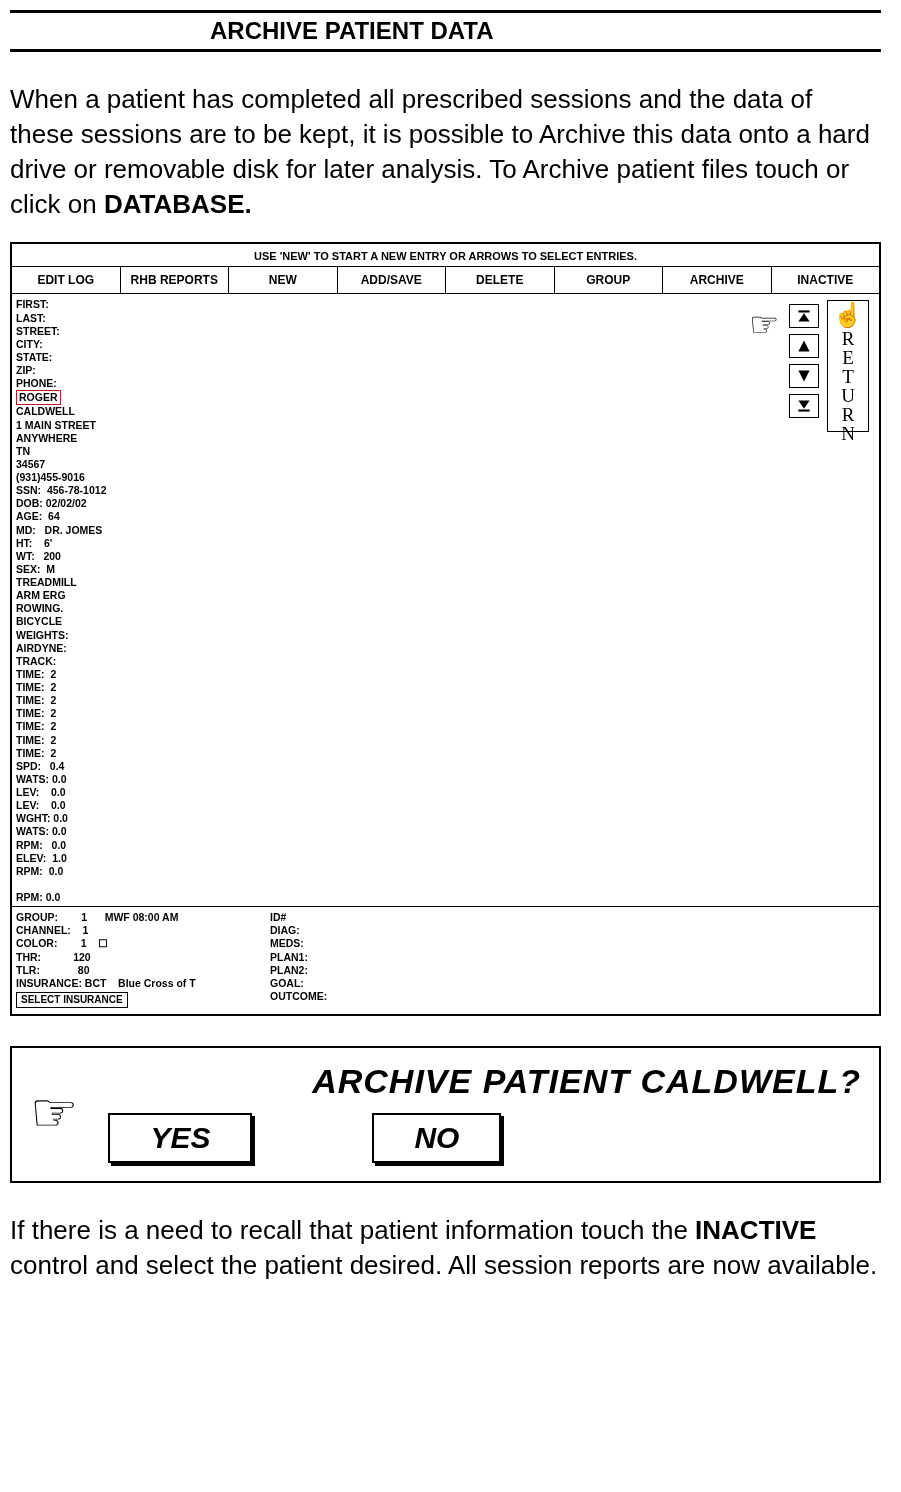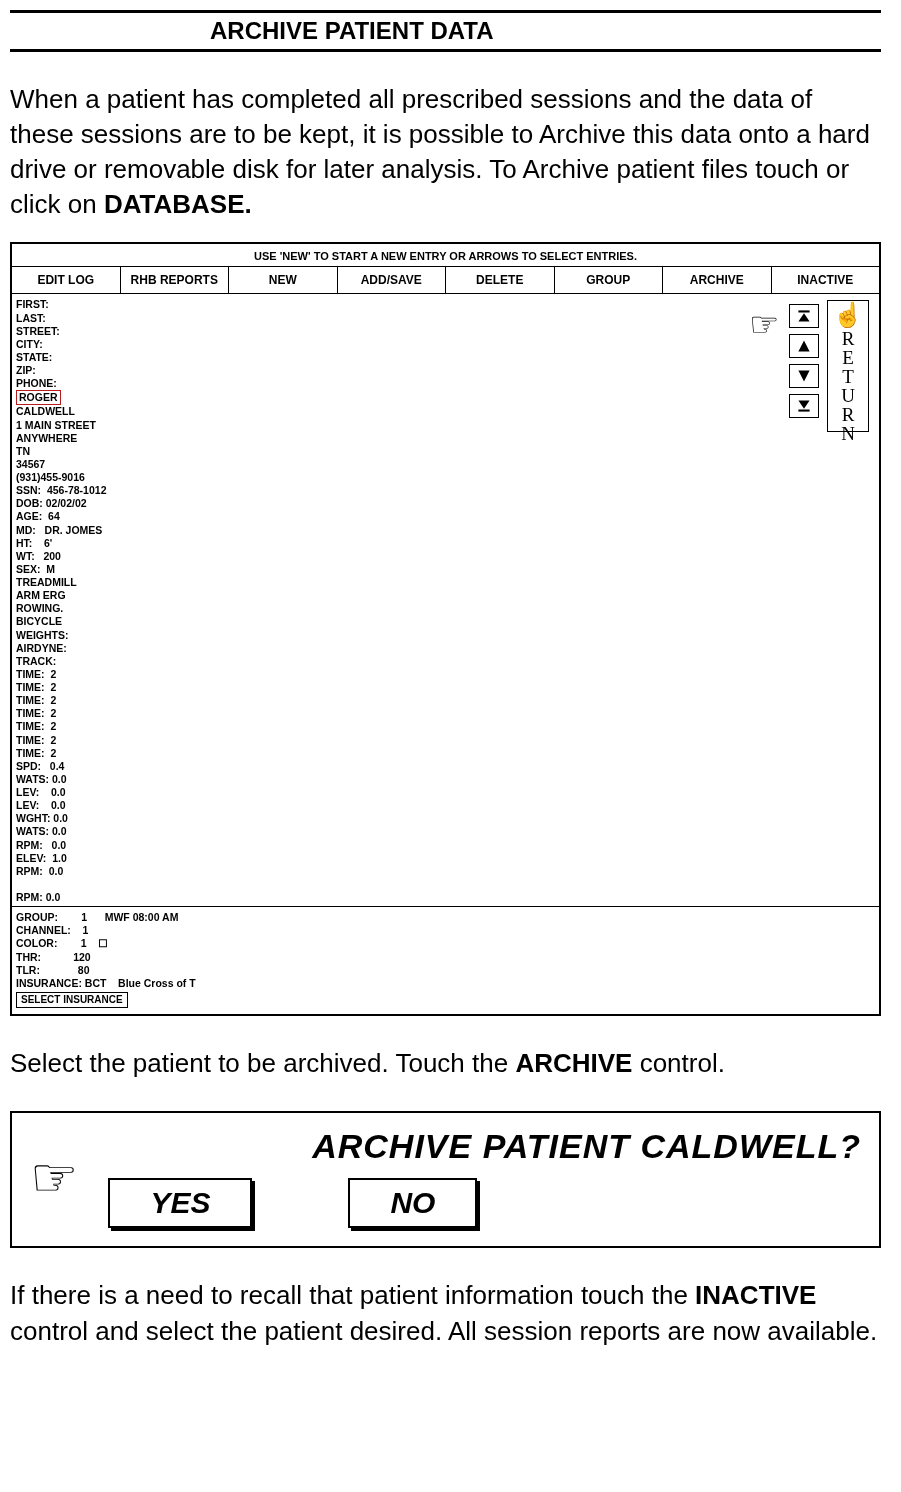--- a/index.html
+++ b/index.html
@@ -163,21 +163,21 @@
   }
   .screenshot2 .q {
     font-size: 34px;
     font-weight: bold;
     font-style: italic;
     letter-spacing: 1px;
     margin-bottom: 12px;
   }
   .screenshot2 .yn {
     display: flex;
-    gap: 96px;
+    gap: 120px;
   }
   .screenshot2 .yn .opt {
     border: 2px solid #000;
     box-shadow: 3px 3px 0 #000;
     padding: 6px 40px;
     font-size: 30px;
     font-weight: bold;
     font-style: italic;
     background: #fff;
   }
@@ -263,20 +263,27 @@
     </div>
 
     <div class="lower-area">
       <div class="col" style="width:240px"><span>GROUP:        1      MWF 08:00 AM
 CHANNEL:    1
 COLOR:        1    ☐
 THR:           120
 TLR:             80
 INSURANCE: BCT    Blue Cross of T</span>
 <span class="sel-ins">SELECT INSURANCE</span></div>
+      <div class="col">ID#
+DIAG:
+MEDS:
+PLAN1:
+PLAN2:
+GOAL:
+OUTCOME:</div>
     </div>
 
     <span class="hand-icon">☜</span>
 
     <div class="nav-stack">
       <div class="nav-btn">
           <svg class="tri" viewBox="0 0 10 10">
             <rect x="1" y="1" width="8" height="1.5"></rect>
             <polygon points="5,3 9,9 1,9"></polygon>
           </svg>
@@ -303,23 +310,20 @@
       <div class="hand">☝</div>
       <div class="v" style="white-space:pre">R
 E
 T
 U
 R
 N</div>
     </div>
   </div>
 
-  <p class="body-text">
-    <span>Select the patient to be archived.  Touch the </span><span class="b">ARCHIVE</span><span> control.</span>
-  </p>
 
   <div class="screenshot2">
     <div class="hand2">☞</div>
     <div class="inner">
       <div class="q">ARCHIVE  PATIENT CALDWELL?</div>
       <div class="yn">
         <div class="opt">YES</div>
         <div class="opt">NO</div>
       </div>
     </div>

